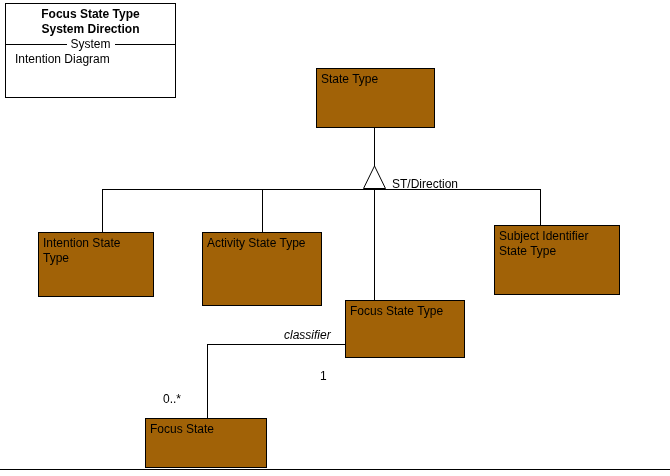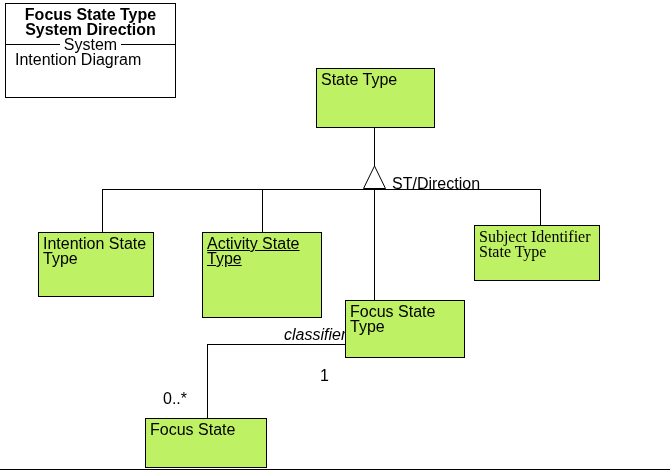--- a/index.html
+++ b/index.html
@@ -5,21 +5,21 @@
   * { margin: 0; padding: 0; box-sizing: border-box; }
   html, body { background: #ffffff; }
   body { font-family: "Liberation Sans", sans-serif; color: #000; }
 
   .canvas {
     position: relative;
     width: 670px;
     height: 476px;
     background: #ffffff;
     overflow: hidden;
-    font-size: 16px;
+    font-size: 12px;
   }
 
   
   .title-block {
     position: absolute;
     left: 5px; top: 3px;
     width: 171px; height: 95px;
     border: 1px solid #000;
     background: #fff;
     padding-top: 3px;
@@ -28,28 +28,28 @@
   .tb-bold { font-weight: bold; }
   .tb-comment { text-align: left; padding-left: 9px; }
   .tb-divider { display: flex; align-items: center; height: 15px; }
   .tb-rule { flex: 1; height: 0; border-top: 1px solid #000; }
   .tb-divider-label { padding: 0 4px; line-height: 15px; }
 
   
   .node {
     position: absolute;
     border: 1px solid #000;
-    background: #bef264;
+    background: #a16207;
     padding: 3px 4px;
     line-height: 15px;
   }
   .n-state-type        { left: 316px; top: 68px;  width: 119px; height: 60px; }
   .n-intention         { left: 38px;  top: 232px; width: 116px; height: 65px; }
-  .n-activity          { left: 202px; top: 232px; width: 120px; height: 86px; text-decoration: underline; }
-  .n-subject           { left: 474px; top: 225px; width: 126px; height: 56px; font-family: Liberation Serif, serif; }
+  .n-activity          { left: 202px; top: 232px; width: 120px; height: 74px; }
+  .n-subject           { left: 494px; top: 225px; width: 126px; height: 70px; }
   .n-focus-state-type  { left: 345px; top: 300px; width: 120px; height: 58px; }
   .n-focus-state       { left: 145px; top: 418px; width: 122px; height: 50px; }
 
   
   .line { position: absolute; background: #000; }
   .hline { height: 1px; }
   .vline { width: 1px; }
 
   .l-gen-stem      { left: 374px; top: 128px; height: 38px; }
   .l-gen-bus       { left: 102px; top: 189px; width: 439px; }

